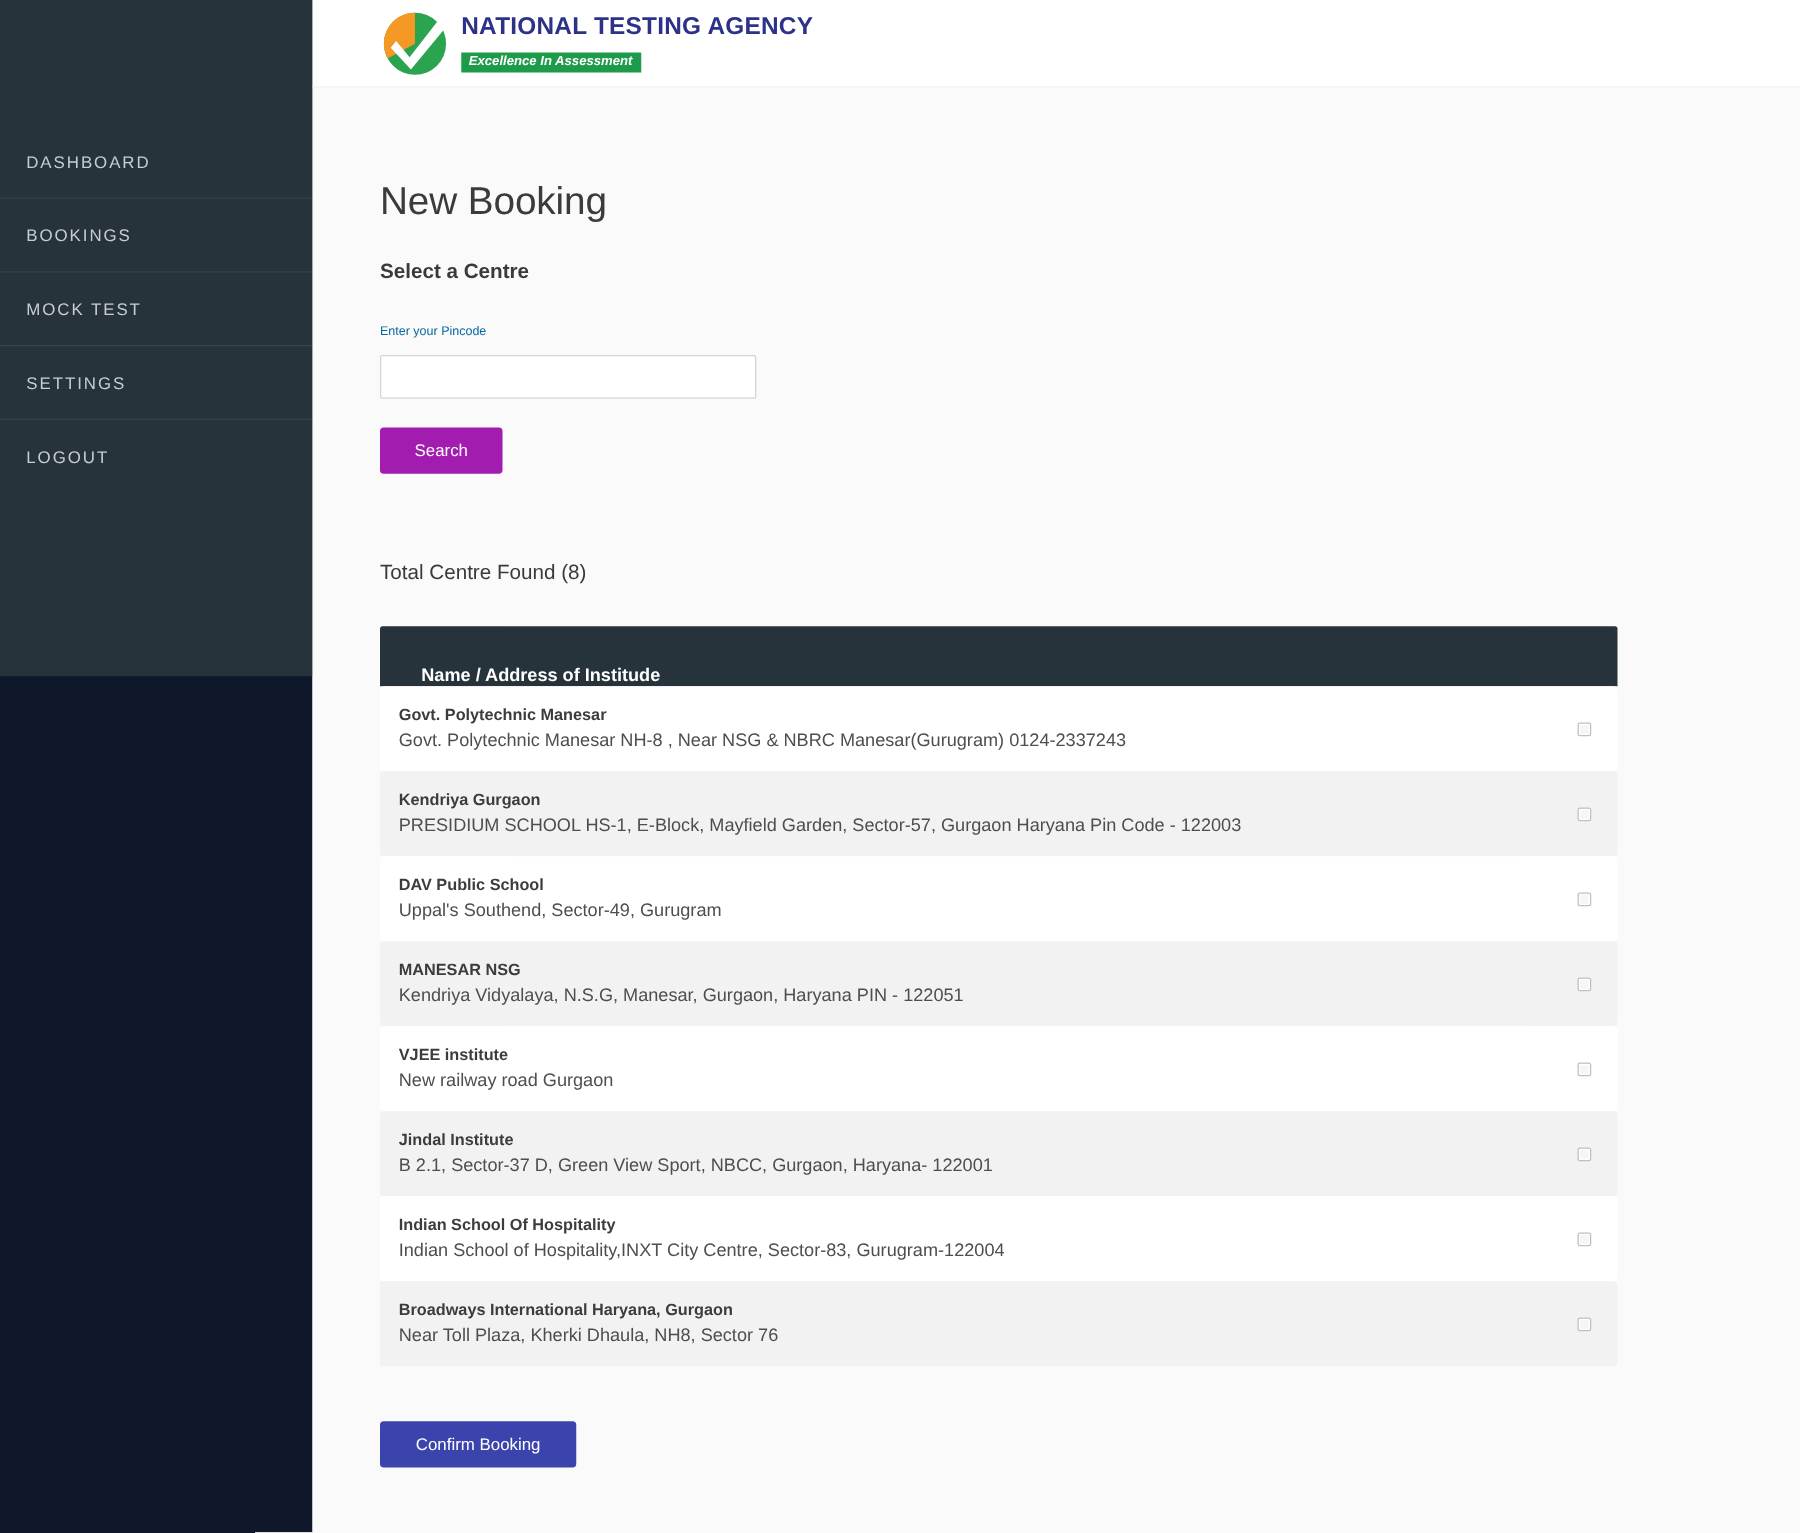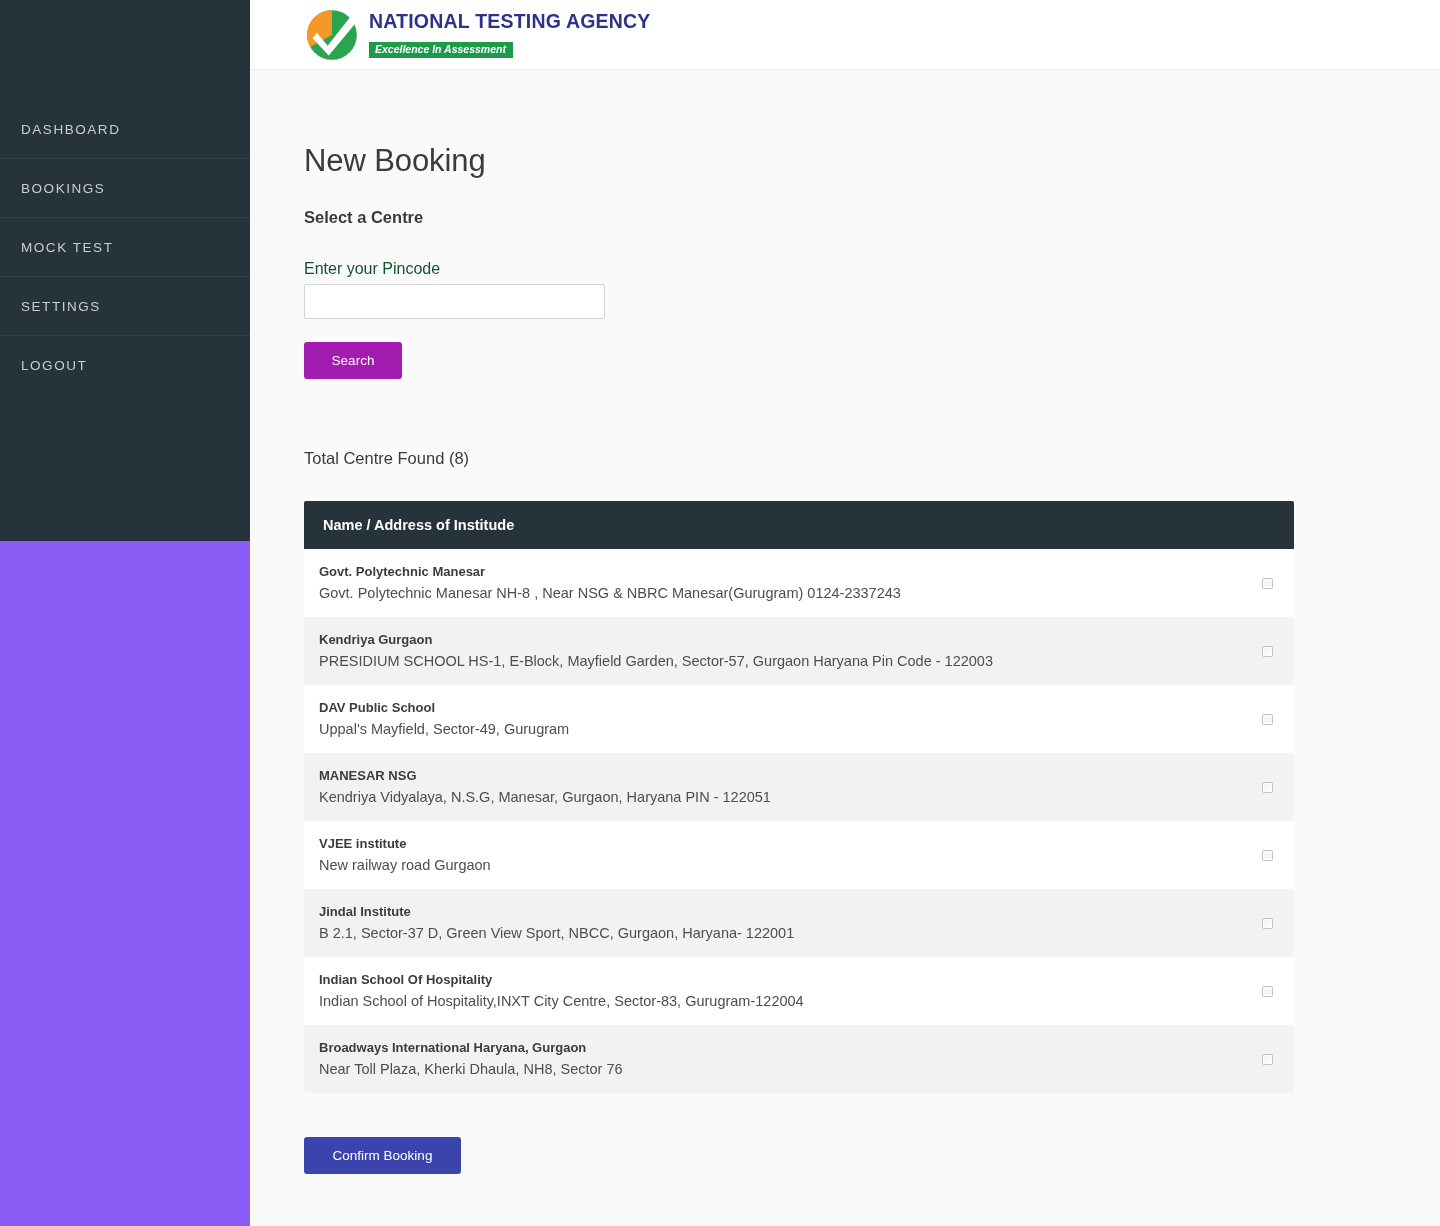--- a/index.html
+++ b/index.html
@@ -18,21 +18,21 @@
     overflow: hidden;
     background: #fafafa;
   }
 
   
   .sidebar-col {
     position: absolute;
     left: 0; top: 0;
     width: 250px;
     height: 1226px;
-    background: #8b5cf6;
+    background: #0f172a;
   }
   .sidebar {
     position: absolute;
     left: 0; top: 0;
     width: 250px;
     height: 541px;
     background: #27333a;
   }
   .nav {
     position: absolute;
@@ -118,22 +118,22 @@
     left: 54px;
     top: 138px;
     font-size: 16.5px;
     font-weight: bold;
     color: #3a3a3a;
   }
   .field-label {
     position: absolute;
     left: 54px;
     top: 190px;
-    font-size: 16px;
-    color: #14532d;
+    font-size: 10px;
+    color: #0369a1;
   }
   .pincode-input {
     position: absolute;
     left: 54px;
     top: 214px;
     width: 301px;
     height: 35px;
     border: 1px solid #d4d4d4;
     border-radius: 2px;
     background: #ffffff;
@@ -170,22 +170,22 @@
   .table {
     position: absolute;
     left: 54px;
     top: 431px;
     width: 990px;
   }
   .table-head {
     background: #27333a;
     height: 48px;
     display: flex;
-    align-items: center;
-    padding-left: 19px;
+    align-items: flex-end;
+    padding-left: 33px;
     border-radius: 2px 2px 0 0;
   }
   .table-head-label {
     color: #ffffff;
     font-size: 14.5px;
     font-weight: bold;
   }
   .row {
     position: relative;
     min-height: 68px;
@@ -305,21 +305,21 @@
           <div class="row alt">
             <div class="row-info">
               <div class="row-name">Kendriya Gurgaon</div>
               <div class="row-address">PRESIDIUM SCHOOL HS-1, E-Block, Mayfield Garden, Sector-57, Gurgaon Haryana Pin Code - 122003</div>
             </div>
             <input type="checkbox" class="row-check" style="">
           </div>
           <div class="row">
             <div class="row-info">
               <div class="row-name">DAV Public School</div>
-              <div class="row-address">Uppal's Mayfield, Sector-49, Gurugram</div>
+              <div class="row-address">Uppal's Southend, Sector-49, Gurugram</div>
             </div>
             <input type="checkbox" class="row-check" style="">
           </div>
           <div class="row alt">
             <div class="row-info">
               <div class="row-name">MANESAR NSG</div>
               <div class="row-address">Kendriya Vidyalaya, N.S.G, Manesar, Gurgaon, Haryana PIN - 122051</div>
             </div>
             <input type="checkbox" class="row-check" style="">
           </div>

